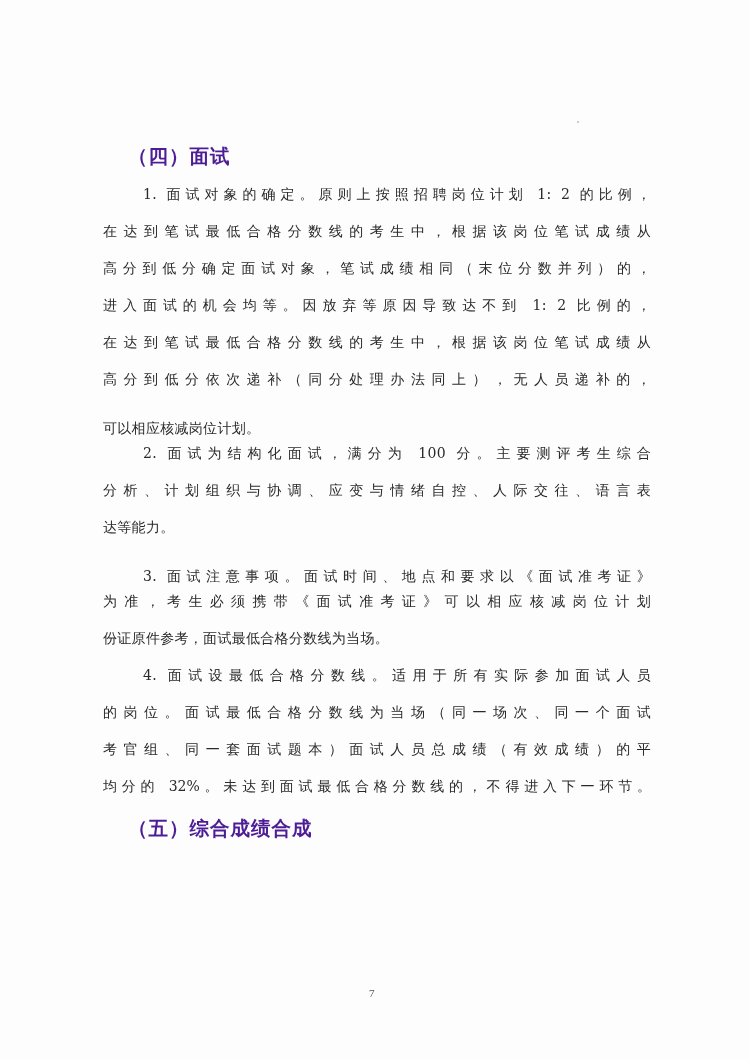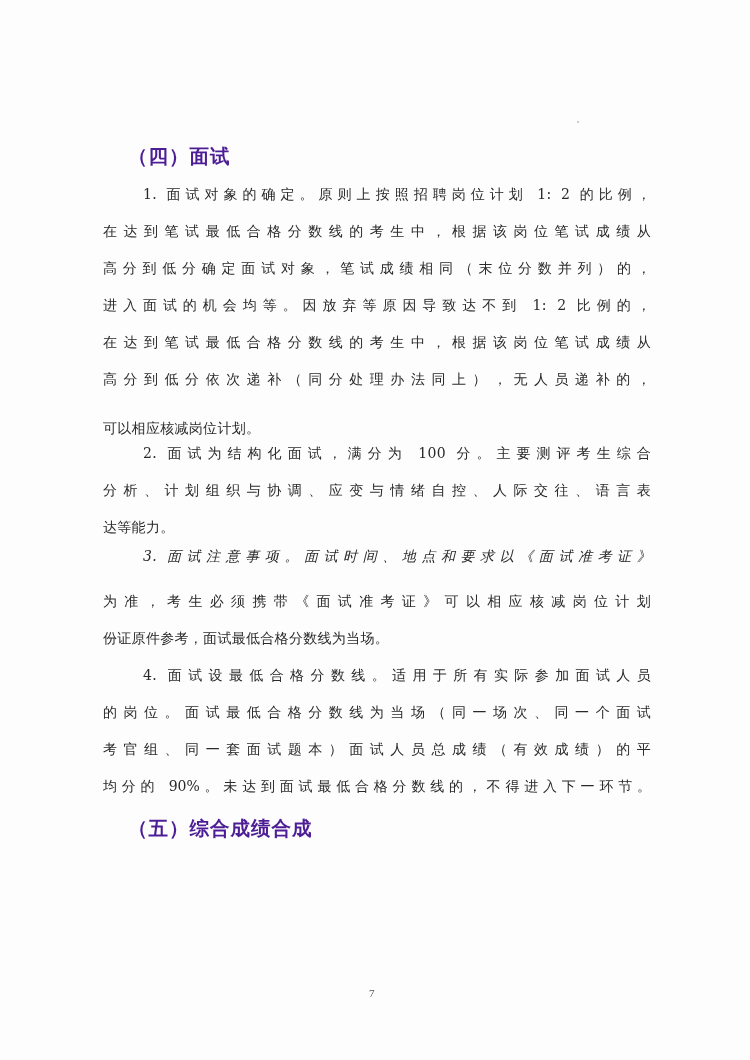--- a/index.html
+++ b/index.html
@@ -34,28 +34,28 @@
     <div class="line last" style="top:416px;text-align:left;">可以相应核减岗位计划。</div>
   </div>
 
   <div>
     <div class="line indent" style="top:441px;">2. 面试为结构化面试，满分为 100 分。主要测评考生综合</div>
     <div class="line" style="top:478px;">分析、计划组织与协调、应变与情绪自控、人际交往、语言表</div>
     <div class="line last" style="top:515px;text-align:left;">达等能力。</div>
   </div>
 
   <div>
-    <div class="line indent" style="top:544px;font-style:italic;">3. 面试注意事项。面试时间、地点和要求以《面试准考证》</div>
+    <div class="line indent" style="top:564px;">3. 面试注意事项。面试时间、地点和要求以《面试准考证》</div>
     <div class="line" style="top:589px;">为准，考生必须携带《面试准考证》可以相应核减岗位计划</div>
     <div class="line last" style="top:626px;text-align:left;">份证原件参考，面试最低合格分数线为当场。</div>
   </div>
 
   <div>
     <div class="line indent" style="top:663px;">4. 面试设最低合格分数线。适用于所有实际参加面试人员</div>
     <div class="line" style="top:700px;">的岗位。面试最低合格分数线为当场（同一场次、同一个面试</div>
     <div class="line" style="top:737px;">考官组、同一套面试题本）面试人员总成绩（有效成绩）的平</div>
-    <div class="line" style="top:774px;letter-spacing:0;">均分的 90%。未达到面试最低合格分数线的，不得进入下一环节。</div>
+    <div class="line" style="top:774px;letter-spacing:0;">均分的 32%。未达到面试最低合格分数线的，不得进入下一环节。</div>
   </div>
 
   <div class="heading" style="top:817px;">（五）综合成绩合成</div>
 
   <div class="pagenum">7</div>
 </div>
 
 </body></html>

